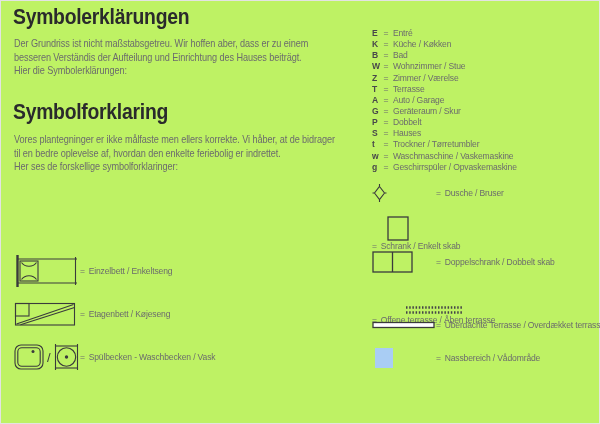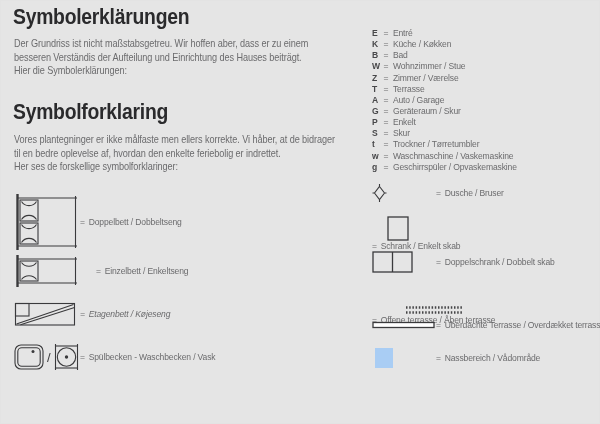--- a/index.html
+++ b/index.html
@@ -1,18 +1,18 @@
 <!DOCTYPE html>
 <html><head>
 <meta charset="utf-8">
 <title>Symbolerklärungen</title>
 <style>
   html,body{margin:0;padding:0;background:#fff;}
   .page{
-    position:relative;width:600px;height:424px;background:#e5e5e5;
+    position:relative;width:600px;height:424px;background:#bef264;
     font-family:"Liberation Sans",sans-serif;color:#6b6b6d;overflow:hidden;
     box-shadow:inset 0 0 0 1px #e3e3e3;
   }
   .h-cond{
     position:absolute;margin:0;font-weight:700;font-size:22.5px;color:#2a2a2c;
     letter-spacing:-0.3px;transform:scaleX(0.86);transform-origin:0 0;white-space:nowrap;
   }
   .intro{
     position:absolute;margin:0;font-size:10.4px;line-height:13.6px;color:#6b6b6d;
     white-space:pre-line;letter-spacing:-0.1px;transform:scaleX(0.88);transform-origin:0 0;
@@ -93,82 +93,63 @@
         <span class="clabel">Auto / Garage</span>
       </div>
     <div class="crow">
         <span class="cl">G</span>
         <span class="ceq">=</span>
         <span class="clabel">Geräteraum / Skur</span>
       </div>
     <div class="crow">
         <span class="cl">P</span>
         <span class="ceq">=</span>
-        <span class="clabel">Enkelt</span>
+        <span class="clabel">Dobbelt</span>
       </div>
     <div class="crow">
         <span class="cl">S</span>
         <span class="ceq">=</span>
-        <span class="clabel">Skur</span>
+        <span class="clabel">Hauses</span>
       </div>
     <div class="crow">
         <span class="cl">t</span>
         <span class="ceq">=</span>
         <span class="clabel">Trockner / Tørretumbler</span>
       </div>
     <div class="crow">
         <span class="cl">w</span>
         <span class="ceq">=</span>
         <span class="clabel">Waschmaschine / Vaskemaskine</span>
       </div>
     <div class="crow">
         <span class="cl">g</span>
         <span class="ceq">=</span>
         <span class="clabel">Geschirrspüler / Opvaskemaskine</span>
       </div>
   </div>
 
-  <div class="lrow left" style="top:194px;height:56px;">
-    <div class="sym">
-      <svg width="66" height="56" viewBox="0 0 66 56">
-        <g class="stroke" stroke-width="1.1">
-          <line x1="3.5" y1="0" x2="3.5" y2="56" stroke-width="2.4"></line>
-          <line x1="3.5" y1="4" x2="63" y2="4"></line>
-          <line x1="3.5" y1="52" x2="63" y2="52"></line>
-          <line x1="61.5" y1="2" x2="61.5" y2="54"></line>
-          <rect x="6" y="6" width="18" height="21"></rect>
-          <path d="M7.5,7.5 C11,13 19,13 22.5,7.5"></path>
-          <path d="M7.5,25.5 C11,20 19,20 22.5,25.5"></path>
-          <rect x="6" y="29" width="18" height="21"></rect>
-          <path d="M7.5,30.5 C11,36 19,36 22.5,30.5"></path>
-          <path d="M7.5,48.5 C11,43 19,43 22.5,48.5"></path>
-        </g>
-      </svg>
-    </div>
-    <div class="lab"><span class="eq">=</span><span>Doppelbett / Dobbeltseng</span></div>
-  </div>
-
-  <div class="lrow left" style="top:255px;height:32px;gap:16px;">
+
+  <div class="lrow left" style="top:255px;height:32px;">
     <div class="sym">
       <svg width="66" height="32" viewBox="0 0 66 32">
         <g class="stroke" stroke-width="1.1">
           <line x1="3.5" y1="0" x2="3.5" y2="32" stroke-width="2.4"></line>
           <line x1="3.5" y1="4" x2="63" y2="4"></line>
           <line x1="3.5" y1="28" x2="63" y2="28"></line>
           <line x1="61.5" y1="2" x2="61.5" y2="30"></line>
           <rect x="6" y="6" width="18" height="20"></rect>
           <path d="M7.5,7.5 C11,12.5 19,12.5 22.5,7.5"></path>
           <path d="M7.5,24.5 C11,19.5 19,19.5 22.5,24.5"></path>
         </g>
       </svg>
     </div>
     <div class="lab"><span class="eq">=</span><span>Einzelbett / Enkeltseng</span></div>
   </div>
 
-  <div class="lrow left" style="top:301px;height:26px;font-style:italic;">
+  <div class="lrow left" style="top:301px;height:26px;">
     <div class="sym">
       <svg width="62" height="25" viewBox="0 0 62 25">
         <g class="stroke" stroke-width="1.1">
           <rect x="1.5" y="1.5" width="59" height="21.5"></rect>
           <rect x="1.5" y="1.5" width="13.5" height="12.5"></rect>
           <line x1="2.5" y1="22" x2="59.5" y2="2.5"></line>
           <line x1="6.5" y1="22.7" x2="60.5" y2="5.5"></line>
         </g>
       </svg>
     </div>

